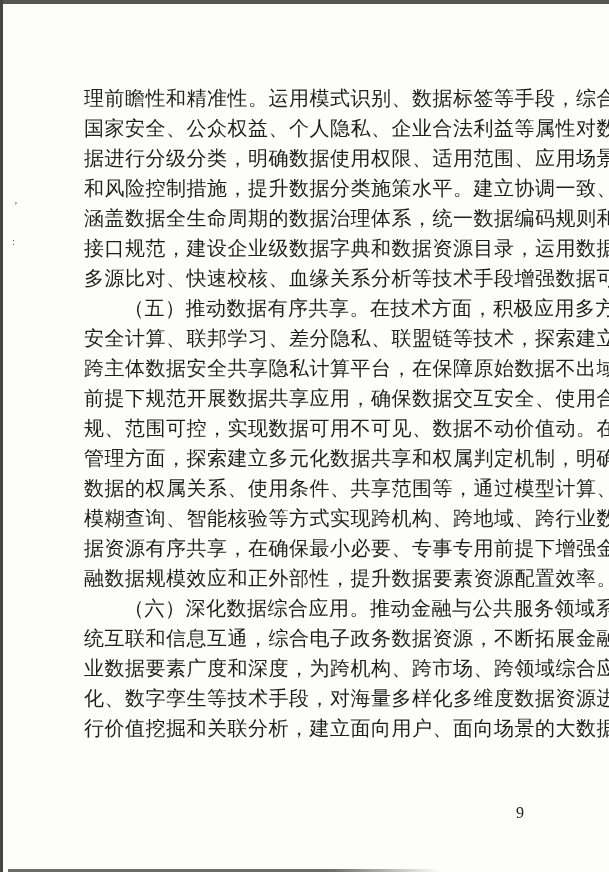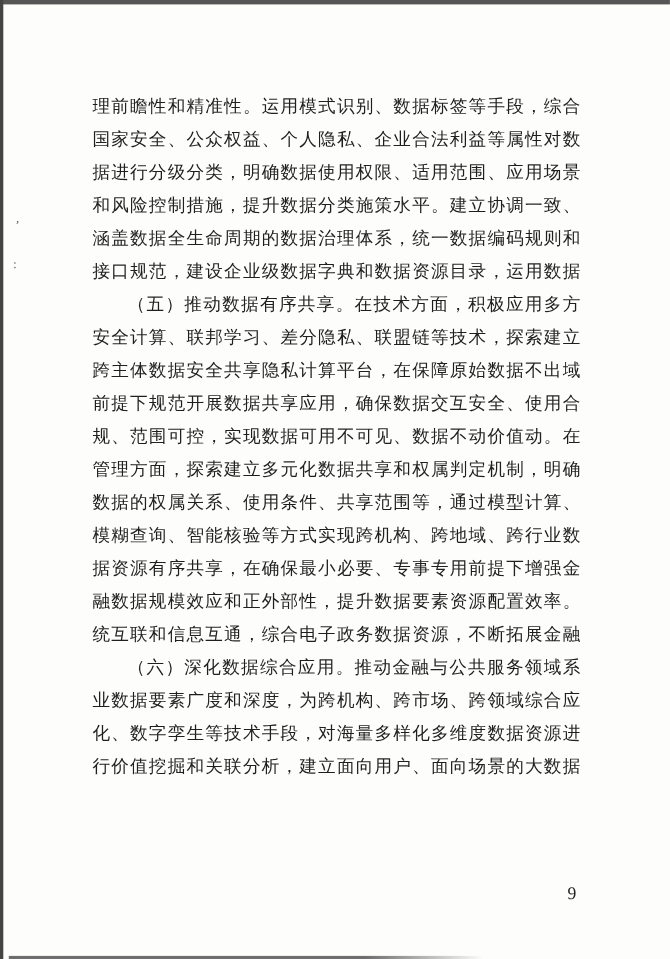--- a/index.html
+++ b/index.html
@@ -8,21 +8,21 @@
     background:#fdfdfc;
     font-family:"Liberation Serif","DejaVu Serif",serif;
   }
   
   .edge-top{position:absolute;top:0;left:0;width:609px;height:4px;}
   .edge-left{position:absolute;top:0;left:0;width:3px;height:872px;}
   .edge-bottom{position:absolute;bottom:0;left:8px;width:432px;height:3px;}
   
   .text-block{
     position:absolute;left:84px;top:83px;width:444px;
-    color:#1f1f1f;font-size:16px;
+    color:#1f1f1f;font-size:20px;
   }
   .line{
     height:30px;line-height:30px;white-space:nowrap;
     text-align:justify;text-align-last:justify;
     letter-spacing:.5px;
   }
   .line.indent{text-indent:2em;}
   .page-number{
     position:absolute;left:508px;top:804px;width:24px;
     font-size:16px;color:#222;text-align:center;
@@ -38,32 +38,33 @@
 <div class="edge-left" style="background: rgb(69, 69, 69);"></div>
 <div class="edge-bottom" style="background: linear-gradient(to right, rgb(110, 110, 110) 75%, rgba(110, 110, 110, 0));"></div>
 
 <div class="text-block" style="color: rgb(31, 31, 31);">
     <div class="line">理前瞻性和精准性。运用模式识别、数据标签等手段，综合</div>
     <div class="line">国家安全、公众权益、个人隐私、企业合法利益等属性对数</div>
     <div class="line">据进行分级分类，明确数据使用权限、适用范围、应用场景</div>
     <div class="line">和风险控制措施，提升数据分类施策水平。建立协调一致、</div>
     <div class="line">涵盖数据全生命周期的数据治理体系，统一数据编码规则和</div>
     <div class="line">接口规范，建设企业级数据字典和数据资源目录，运用数据</div>
+    <div class="line">多源比对、快速校核、血缘关系分析等技术手段增强数据可</div>
     <div class="line indent">（五）推动数据有序共享。在技术方面，积极应用多方</div>
     <div class="line">安全计算、联邦学习、差分隐私、联盟链等技术，探索建立</div>
     <div class="line">跨主体数据安全共享隐私计算平台，在保障原始数据不出域</div>
     <div class="line">前提下规范开展数据共享应用，确保数据交互安全、使用合</div>
     <div class="line">规、范围可控，实现数据可用不可见、数据不动价值动。在</div>
     <div class="line">管理方面，探索建立多元化数据共享和权属判定机制，明确</div>
     <div class="line">数据的权属关系、使用条件、共享范围等，通过模型计算、</div>
     <div class="line">模糊查询、智能核验等方式实现跨机构、跨地域、跨行业数</div>
     <div class="line">据资源有序共享，在确保最小必要、专事专用前提下增强金</div>
     <div class="line">融数据规模效应和正外部性，提升数据要素资源配置效率。</div>
+    <div class="line indent">（六）深化数据综合应用。推动金融与公共服务领域系</div>
     <div class="line">统互联和信息互通，综合电子政务数据资源，不断拓展金融</div>
-    <div class="line indent">（六）深化数据综合应用。推动金融与公共服务领域系</div>
     <div class="line">业数据要素广度和深度，为跨机构、跨市场、跨领域综合应</div>
     <div class="line">化、数字孪生等技术手段，对海量多样化多维度数据资源进</div>
     <div class="line">行价值挖掘和关联分析，建立面向用户、面向场景的大数据</div>
   </div>
 
 <div class="page-number">9</div>
 
 <div class="scan-mark" style="left: 14px; top: 200px;">’</div>
 <div class="scan-mark" style="left: 12px; top: 236px;">:</div>
 

